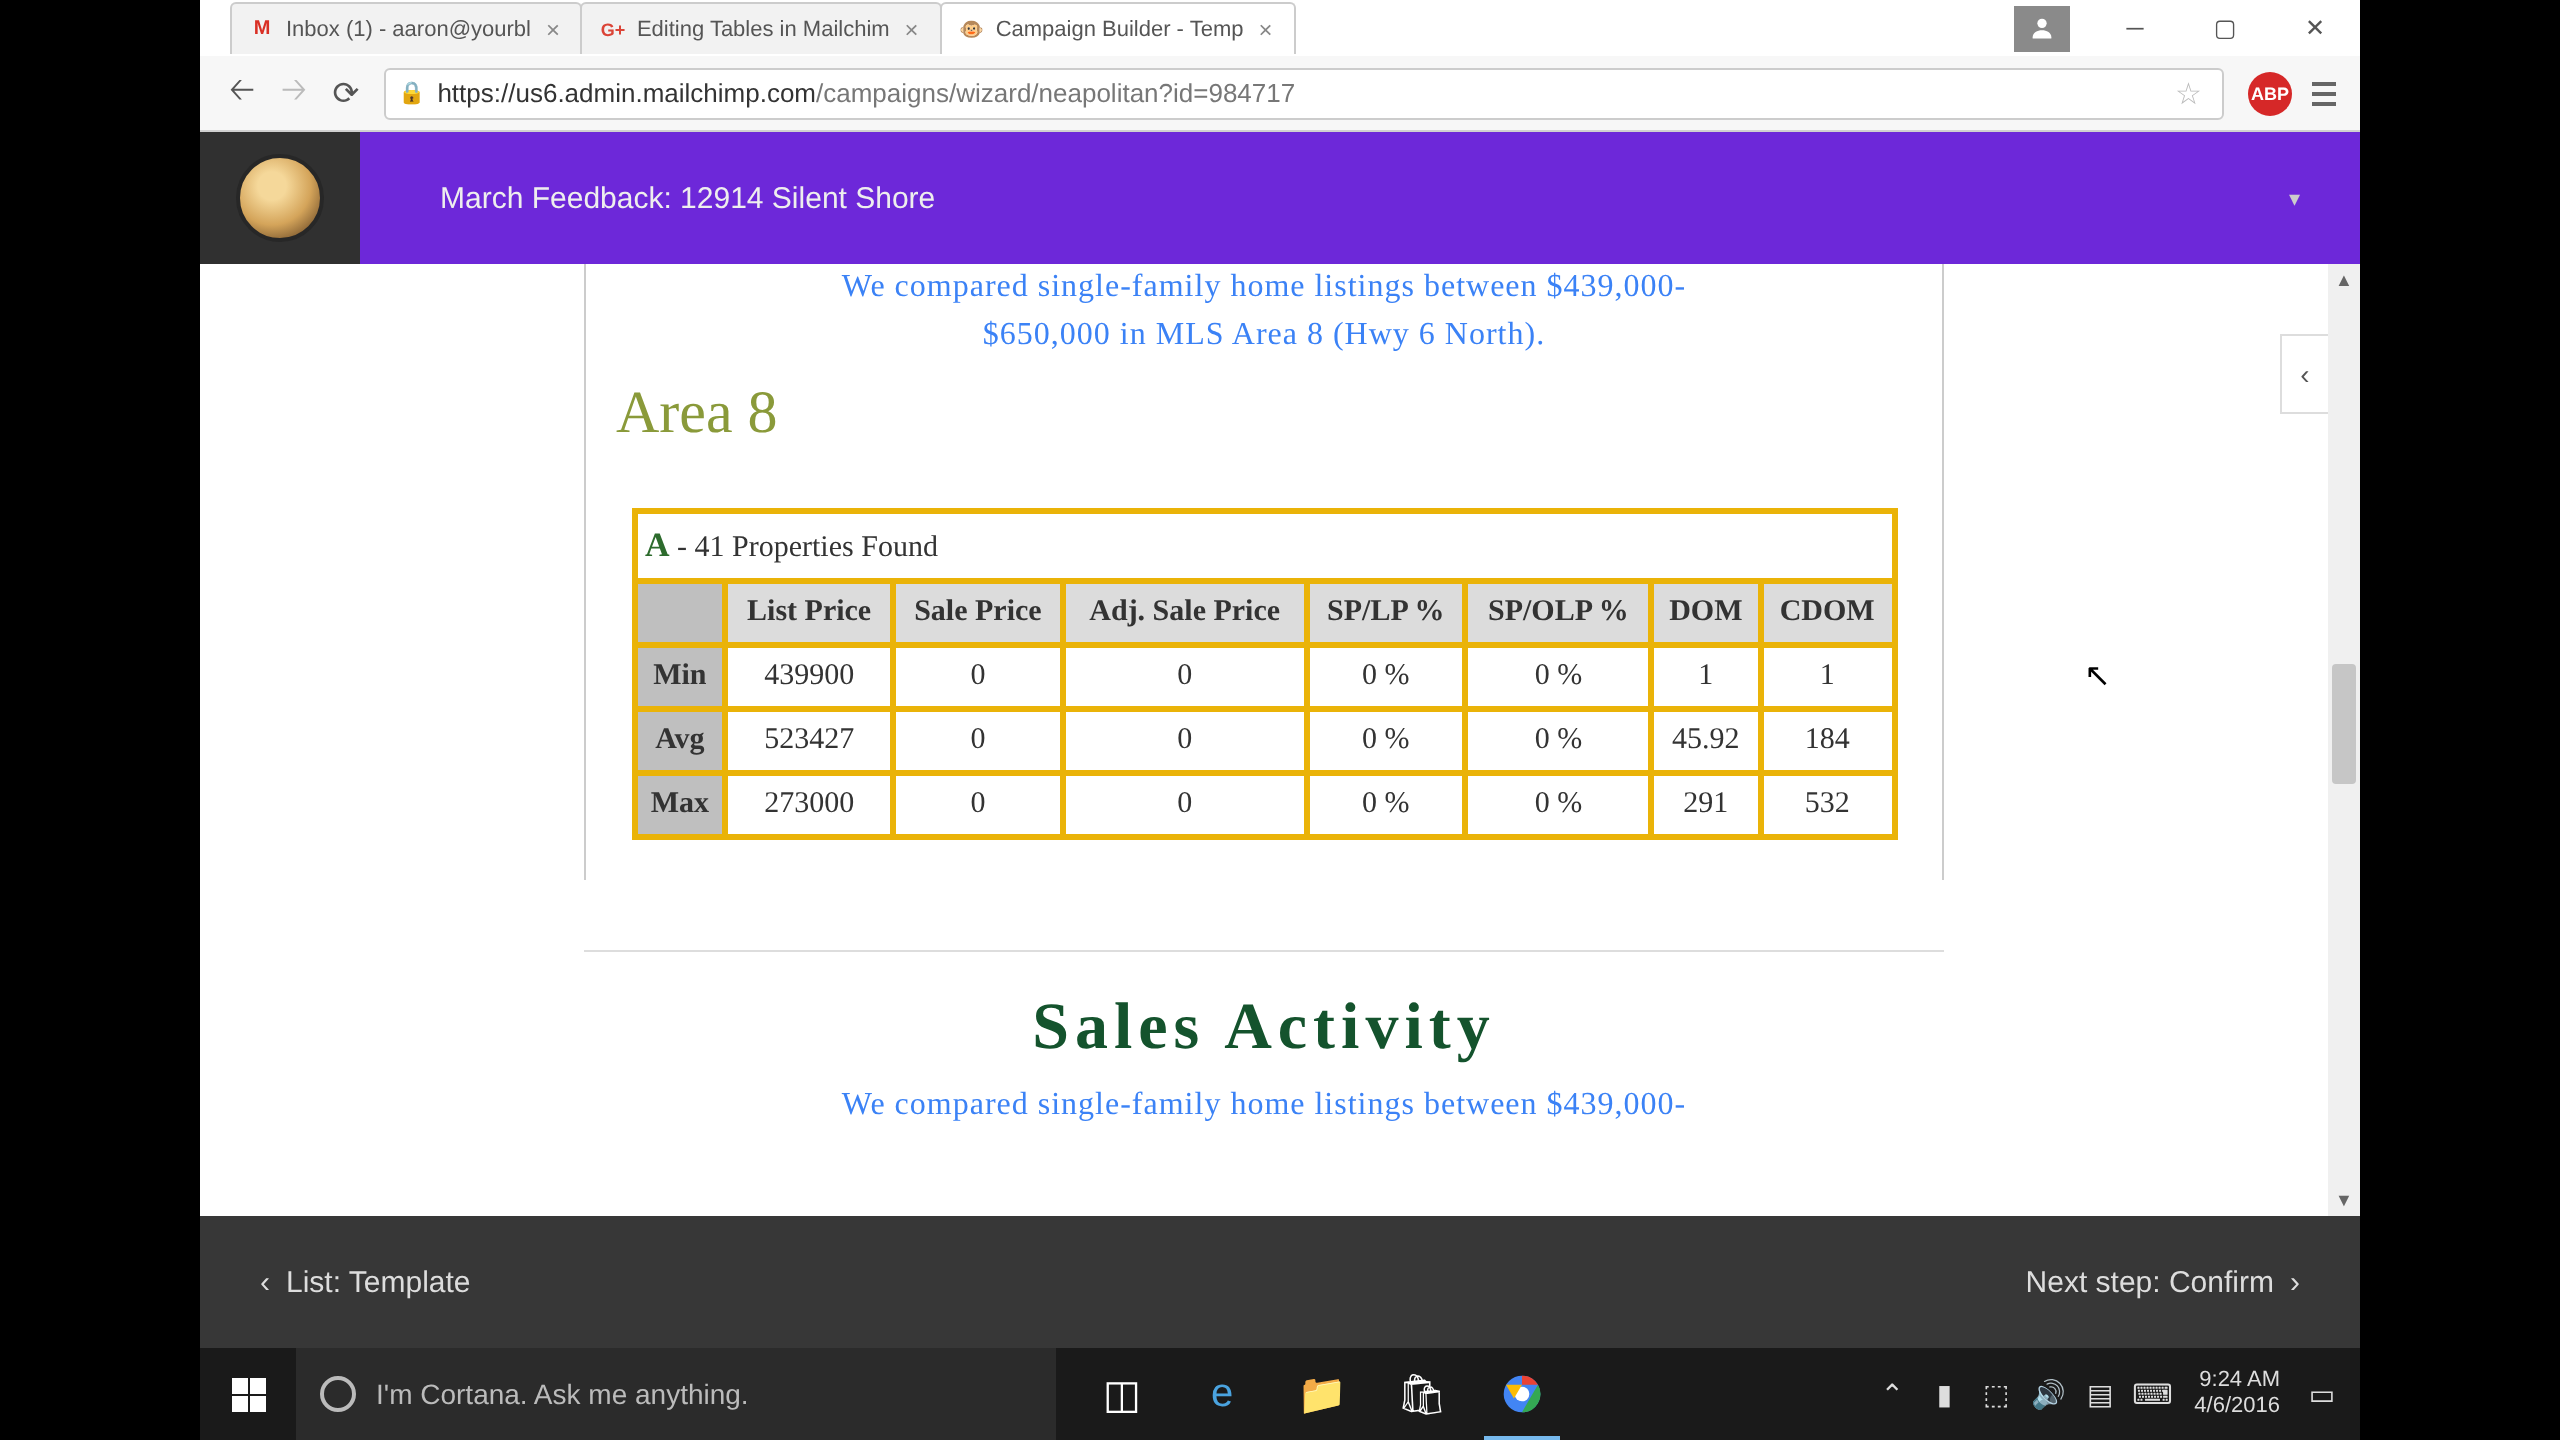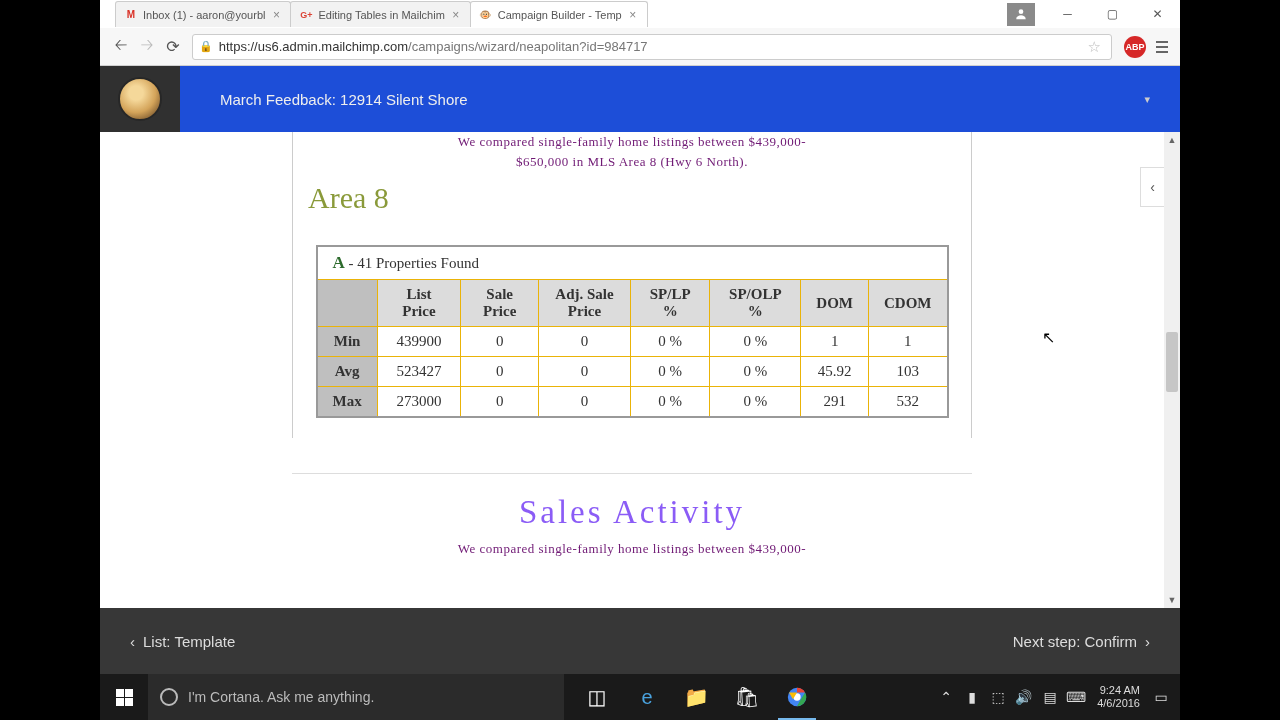--- a/index.html
+++ b/index.html
@@ -28,60 +28,60 @@
 .lock-icon { color: #4caf50; font-size: 11px; margin-right: 6px; }
 .url-text { font-size: 13px; color: #333; }
 .url-text .domain { color: #333; }
 .url-text .path { color: #777; }
 .ext-icon { width: 22px; height: 22px; background: #d62828; color: #fff; border-radius: 50%; display: flex; align-items: center; justify-content: center; font-size: 9px; font-weight: bold; margin: 0 6px; }
 .menu-btn { width: 20px; display: flex; flex-direction: column; gap: 3px; padding: 4px; }
 .menu-line { height: 2px; background: #666; }
 .star-icon { color: #bbb; font-size: 15px; margin-right: 4px; }
 
 
-.mc-header { height: 66px; background: #1d4ed8; display: flex; align-items: center; padding: 0 25px 0 0; color: #fff; position: relative; }
+.mc-header { height: 66px; background: #6d28d9; display: flex; align-items: center; padding: 0 25px 0 0; color: #fff; position: relative; }
 .mc-logo { width: 80px; height: 66px; background: #303030; display: flex; align-items: center; justify-content: center; }
 .mc-logo-circle { width: 44px; height: 44px; border-radius: 50%; background: radial-gradient(circle at 40% 35%, #f5d89a 20%, #d4a45a 55%, #6b4a26 90%); border: 2px solid #272727; position: relative; }
 .mc-title { margin-left: 40px; font-size: 15px; color: #eee; }
 .mc-chevron { position: absolute; right: 30px; color: #ccc; font-size: 11px; }
 
 
 .content { position: relative; height: 476px; background: #fff; overflow: hidden; }
 .scroll-vert { position: absolute; right: 0; top: 0; width: 16px; height: 100%; background: #f0f0f0; }
 .scroll-thumb { position: absolute; right: 2px; width: 12px; background: #c6c6c6; border-radius: 2px; }
 .scroll-arrow { position: absolute; right: 0; width: 16px; height: 16px; display: flex; align-items: center; justify-content: center; font-size: 9px; color: #666; }
 .side-collapse { position: absolute; right: 16px; top: 35px; width: 24px; height: 40px; background: #fff; border: 1px solid #ddd; border-right: none; display: flex; align-items: center; justify-content: center; color: #555; font-size: 14px; }
 
 .email-preview { position: absolute; left: 192px; top: 0; width: 680px; border: 0; }
 .email-card { border-left: 1px solid #ccc; border-right: 1px solid #ccc; padding: 0 15px 20px 15px; background: #fff; position: relative; }
-.intro-text { font-family: Georgia, serif; text-align: center; color: #701a75; font-size: 13px; line-height: 1.5; letter-spacing: 0.5px; padding: 0 10px; }
+.intro-text { font-family: Georgia, serif; text-align: center; color: #3b82f6; font-size: 16px; line-height: 1.5; letter-spacing: 0.5px; padding: 0 10px; }
 .cdom-text { font-family: Georgia, serif; text-align: center; color: #444; font-size: 16px; margin-top: 28px; }
 .area-title { font-family: Georgia, serif; text-align: left; color: #8a9a3a; font-size: 30px; margin-top: 10px; font-weight: normal; }
 
 .data-table { width: 633px; margin: 30px auto 0; border: 2px solid #999; border-collapse: collapse; font-family: Georgia, serif; }
 .table-caption { background: #bfbfbf; padding: 6px 8px; border: 1px solid #888; font-size: 15px; }
 .table-caption .a-letter { color: #2d6b2d; font-weight: bold; font-size: 17px; }
-.data-table th, .data-table td { border: 1px solid #eab308; padding: 6px 15px; text-align: center; font-size: 15px; }
+.data-table th, .data-table td { border: 3px solid #eab308; padding: 6px 4px; text-align: center; font-size: 15px; }
 .data-table th { background: #dcdcdc; font-weight: bold; color: #333; }
 .data-table th.rowhead { background: #bfbfbf; }
 .data-table td.rowhead { background: #bfbfbf; font-weight: bold; }
 .data-table td { background: #fff; color: #333; }
 .email-divider { border: none; border-top: 1px solid #ddd; margin: 35px 0 20px; }
-.sales-title { font-family: Georgia, serif; text-align: center; color: #8b5cf6; font-size: 33px; letter-spacing: 3px; font-weight: normal; }
+.sales-title { font-family: Georgia, serif; text-align: center; color: #14532d; font-size: 33px; letter-spacing: 3px; font-weight: bold; }
 
 
 .footer { height: 66px; background: #373737; display: flex; align-items: center; justify-content: space-between; padding: 0 30px; color: #ddd; font-size: 15px; }
 .footer-btn { display: flex; align-items: center; gap: 8px; }
 
 
 .taskbar { height: 46px; background: #1a1a1a; display: flex; align-items: center; color: #fff; position: relative; }
 .start-btn { width: 48px; height: 46px; display: flex; align-items: center; justify-content: center; }
 .win-logo { display: grid; grid-template-columns: 8px 8px; grid-template-rows: 8px 8px; gap: 1px; }
 .win-logo div { background: #fff; }
-.cortana { flex: 0 0 auto; width: 416px; height: 46px; background: #2b2b2b; display: flex; align-items: center; padding: 0 12px; gap: 10px; color: #bbb; font-size: 14px; }
+.cortana { flex: 0 0 auto; width: 380px; height: 46px; background: #2b2b2b; display: flex; align-items: center; padding: 0 12px; gap: 10px; color: #bbb; font-size: 14px; }
 .cortana-circle { width: 18px; height: 18px; border: 2px solid #bbb; border-radius: 50%; }
 .task-icons { display: flex; align-items: center; height: 46px; margin-left: 8px; }
 .task-icon { width: 50px; height: 46px; display: flex; align-items: center; justify-content: center; font-size: 20px; position: relative; }
 .task-icon.active::after { content: ''; position: absolute; bottom: 0; left: 6px; right: 6px; height: 2px; background: #76b9ed; }
 .tray { position: absolute; right: 0; display: flex; align-items: center; height: 46px; gap: 4px; padding-right: 8px; color: #ddd; font-size: 12px; }
 .tray-icon { width: 22px; display: flex; align-items: center; justify-content: center; font-size: 14px; }
 .clock { text-align: right; padding: 0 6px; line-height: 1.2; font-size: 11px; }
 
 .cursor { position: absolute; left: 942px; top: 328px; font-size: 16px; color: #000; pointer-events: none; z-index: 100; }
 </style>
@@ -191,21 +191,21 @@
                 <td>1</td>
           </tr>
           <tr>
             <td class="rowhead">Avg</td>
             <td>523427</td>
                 <td>0</td>
                 <td>0</td>
                 <td>0 %</td>
                 <td>0 %</td>
                 <td>45.92</td>
-                <td>103</td>
+                <td>184</td>
           </tr>
           <tr>
             <td class="rowhead">Max</td>
             <td>273000</td>
                 <td>0</td>
                 <td>0</td>
                 <td>0 %</td>
                 <td>0 %</td>
                 <td>291</td>
                 <td>532</td>

